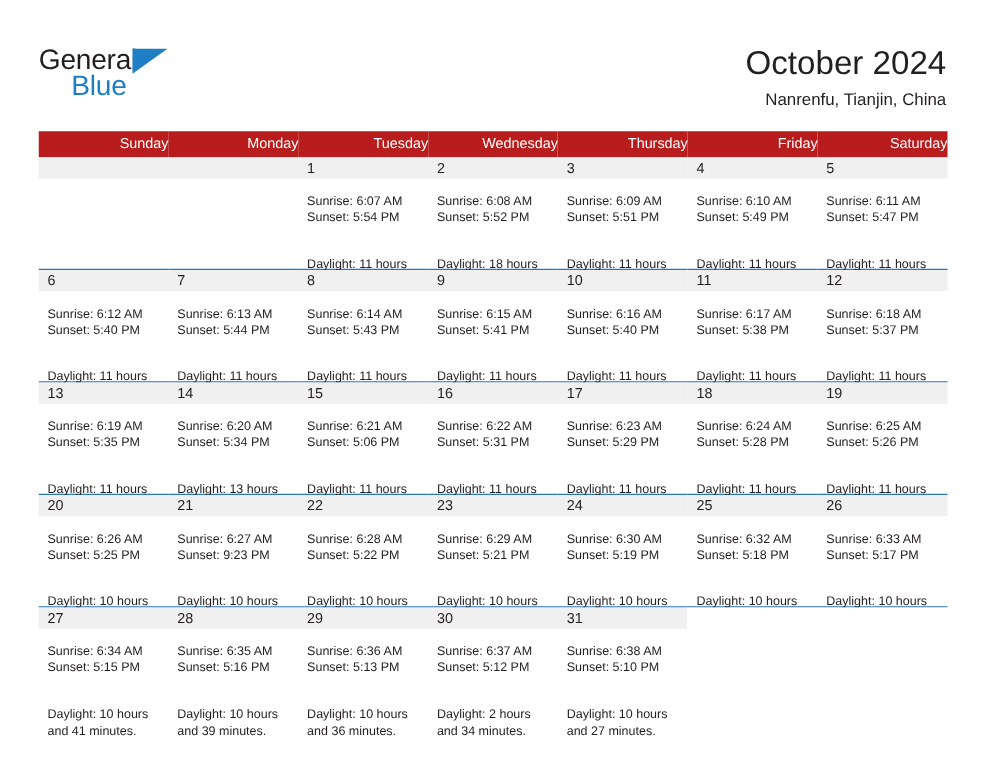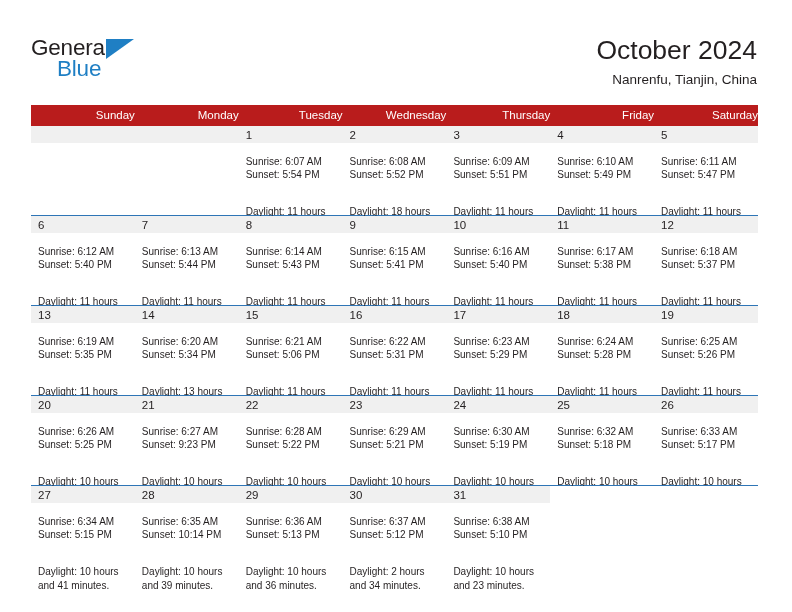--- a/index.html
+++ b/index.html
@@ -479,21 +479,21 @@
                   <div>Sunset: 5:15 PM</div>
                   <div class="daylight">Daylight: 10 hours and 41 minutes.</div>
                 </div>
               </div>
             </td>
             <td>
               <div class="cell">
                 <div class="daynum-strip">28</div>
                 <div class="details">
                   <div>Sunrise: 6:35 AM</div>
-                  <div>Sunset: 10:14 PM</div>
+                  <div>Sunset: 5:16 PM</div>
                   <div class="daylight">Daylight: 10 hours and 39 minutes.</div>
                 </div>
               </div>
             </td>
             <td>
               <div class="cell">
                 <div class="daynum-strip">29</div>
                 <div class="details">
                   <div>Sunrise: 6:36 AM</div>
                   <div>Sunset: 5:13 PM</div>
@@ -510,21 +510,21 @@
                   <div class="daylight">Daylight: 2 hours and 34 minutes.</div>
                 </div>
               </div>
             </td>
             <td>
               <div class="cell">
                 <div class="daynum-strip">31</div>
                 <div class="details">
                   <div>Sunrise: 6:38 AM</div>
                   <div>Sunset: 5:10 PM</div>
-                  <div class="daylight">Daylight: 10 hours and 23 minutes.</div>
+                  <div class="daylight">Daylight: 10 hours and 27 minutes.</div>
                 </div>
               </div>
             </td>
             <td>
               <div class="cell blank">
                 <div class="daynum-strip">&nbsp;</div>
               </div>
             </td>
             <td>
               <div class="cell blank">

